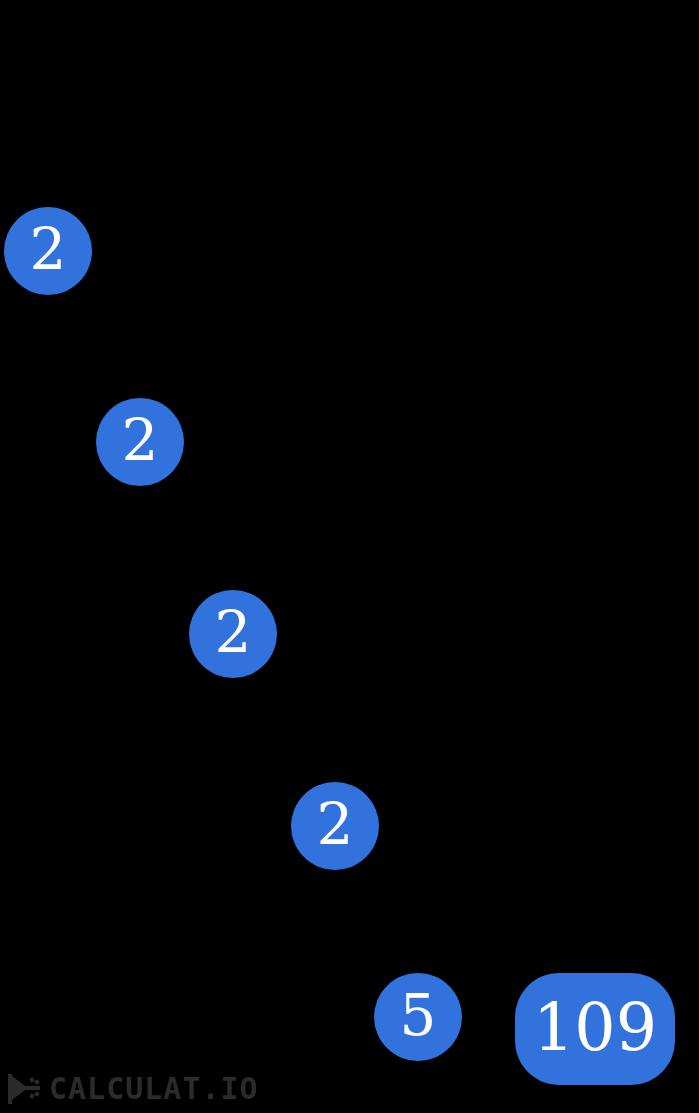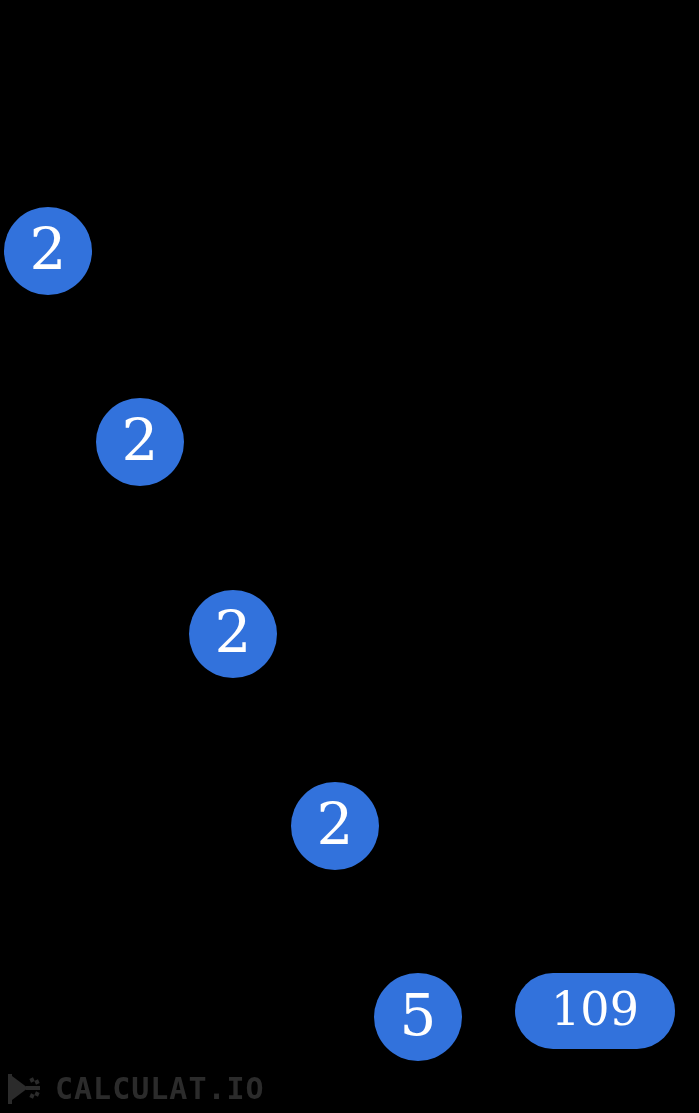--- a/index.html
+++ b/index.html
@@ -37,21 +37,21 @@
     transform: translateY(-2px);
   }
 
   
   #watermark {
     position: absolute;
     left: 6px;
     bottom: 4px;
     display: flex;
     align-items: center;
-    gap: 13px;
+    gap: 7px;
     height: 40px;
   }
   #watermark .wm-logo {
     width: 36px;
     height: 34px;
     display: block;
   }
   #watermark .wm-text {
     font-family: "DejaVu Sans Mono", "Liberation Mono", monospace;
     font-size: 30px;
@@ -75,21 +75,21 @@
       </div>
       <div class="node circle" style="left: 189px; top: 590px; width: 88px; height: 88px; font-size: 58px; background: rgb(50, 114, 220); color: rgb(255, 255, 255);">
         <span>2</span>
       </div>
       <div class="node circle" style="left: 291px; top: 782px; width: 88px; height: 88px; font-size: 58px; background: rgb(50, 114, 220); color: rgb(255, 255, 255);">
         <span>2</span>
       </div>
       <div class="node circle" style="left: 374px; top: 973px; width: 88px; height: 88px; font-size: 58px; background: rgb(50, 114, 220); color: rgb(255, 255, 255);">
         <span>5</span>
       </div>
-      <div class="node pill" style="left: 515px; top: 973px; width: 160px; height: 76px; font-size: 46px; background: rgb(50, 114, 220); color: rgb(255, 255, 255); border-radius: 44px;">
+      <div class="node pill" style="left: 515px; top: 973px; width: 160px; height: 112px; font-size: 65px; background: rgb(50, 114, 220); color: rgb(255, 255, 255); border-radius: 44px;">
         <span>109</span>
       </div>
     </div>
 
   <div id="watermark">
     <svg class="wm-logo" viewBox="0 0 36 34" aria-hidden="true">
       <rect x="2" y="2" width="4" height="30" fill="#2b2b2b"></rect>
       <path d="M6 4 L22 16 L6 28 Z" fill="#2b2b2b"></path>
       <rect x="20" y="14" width="14" height="4" fill="#2b2b2b"></rect>
       <rect x="24" y="6" width="4" height="4" fill="#2b2b2b" transform="rotate(-25 26 8)"></rect>

